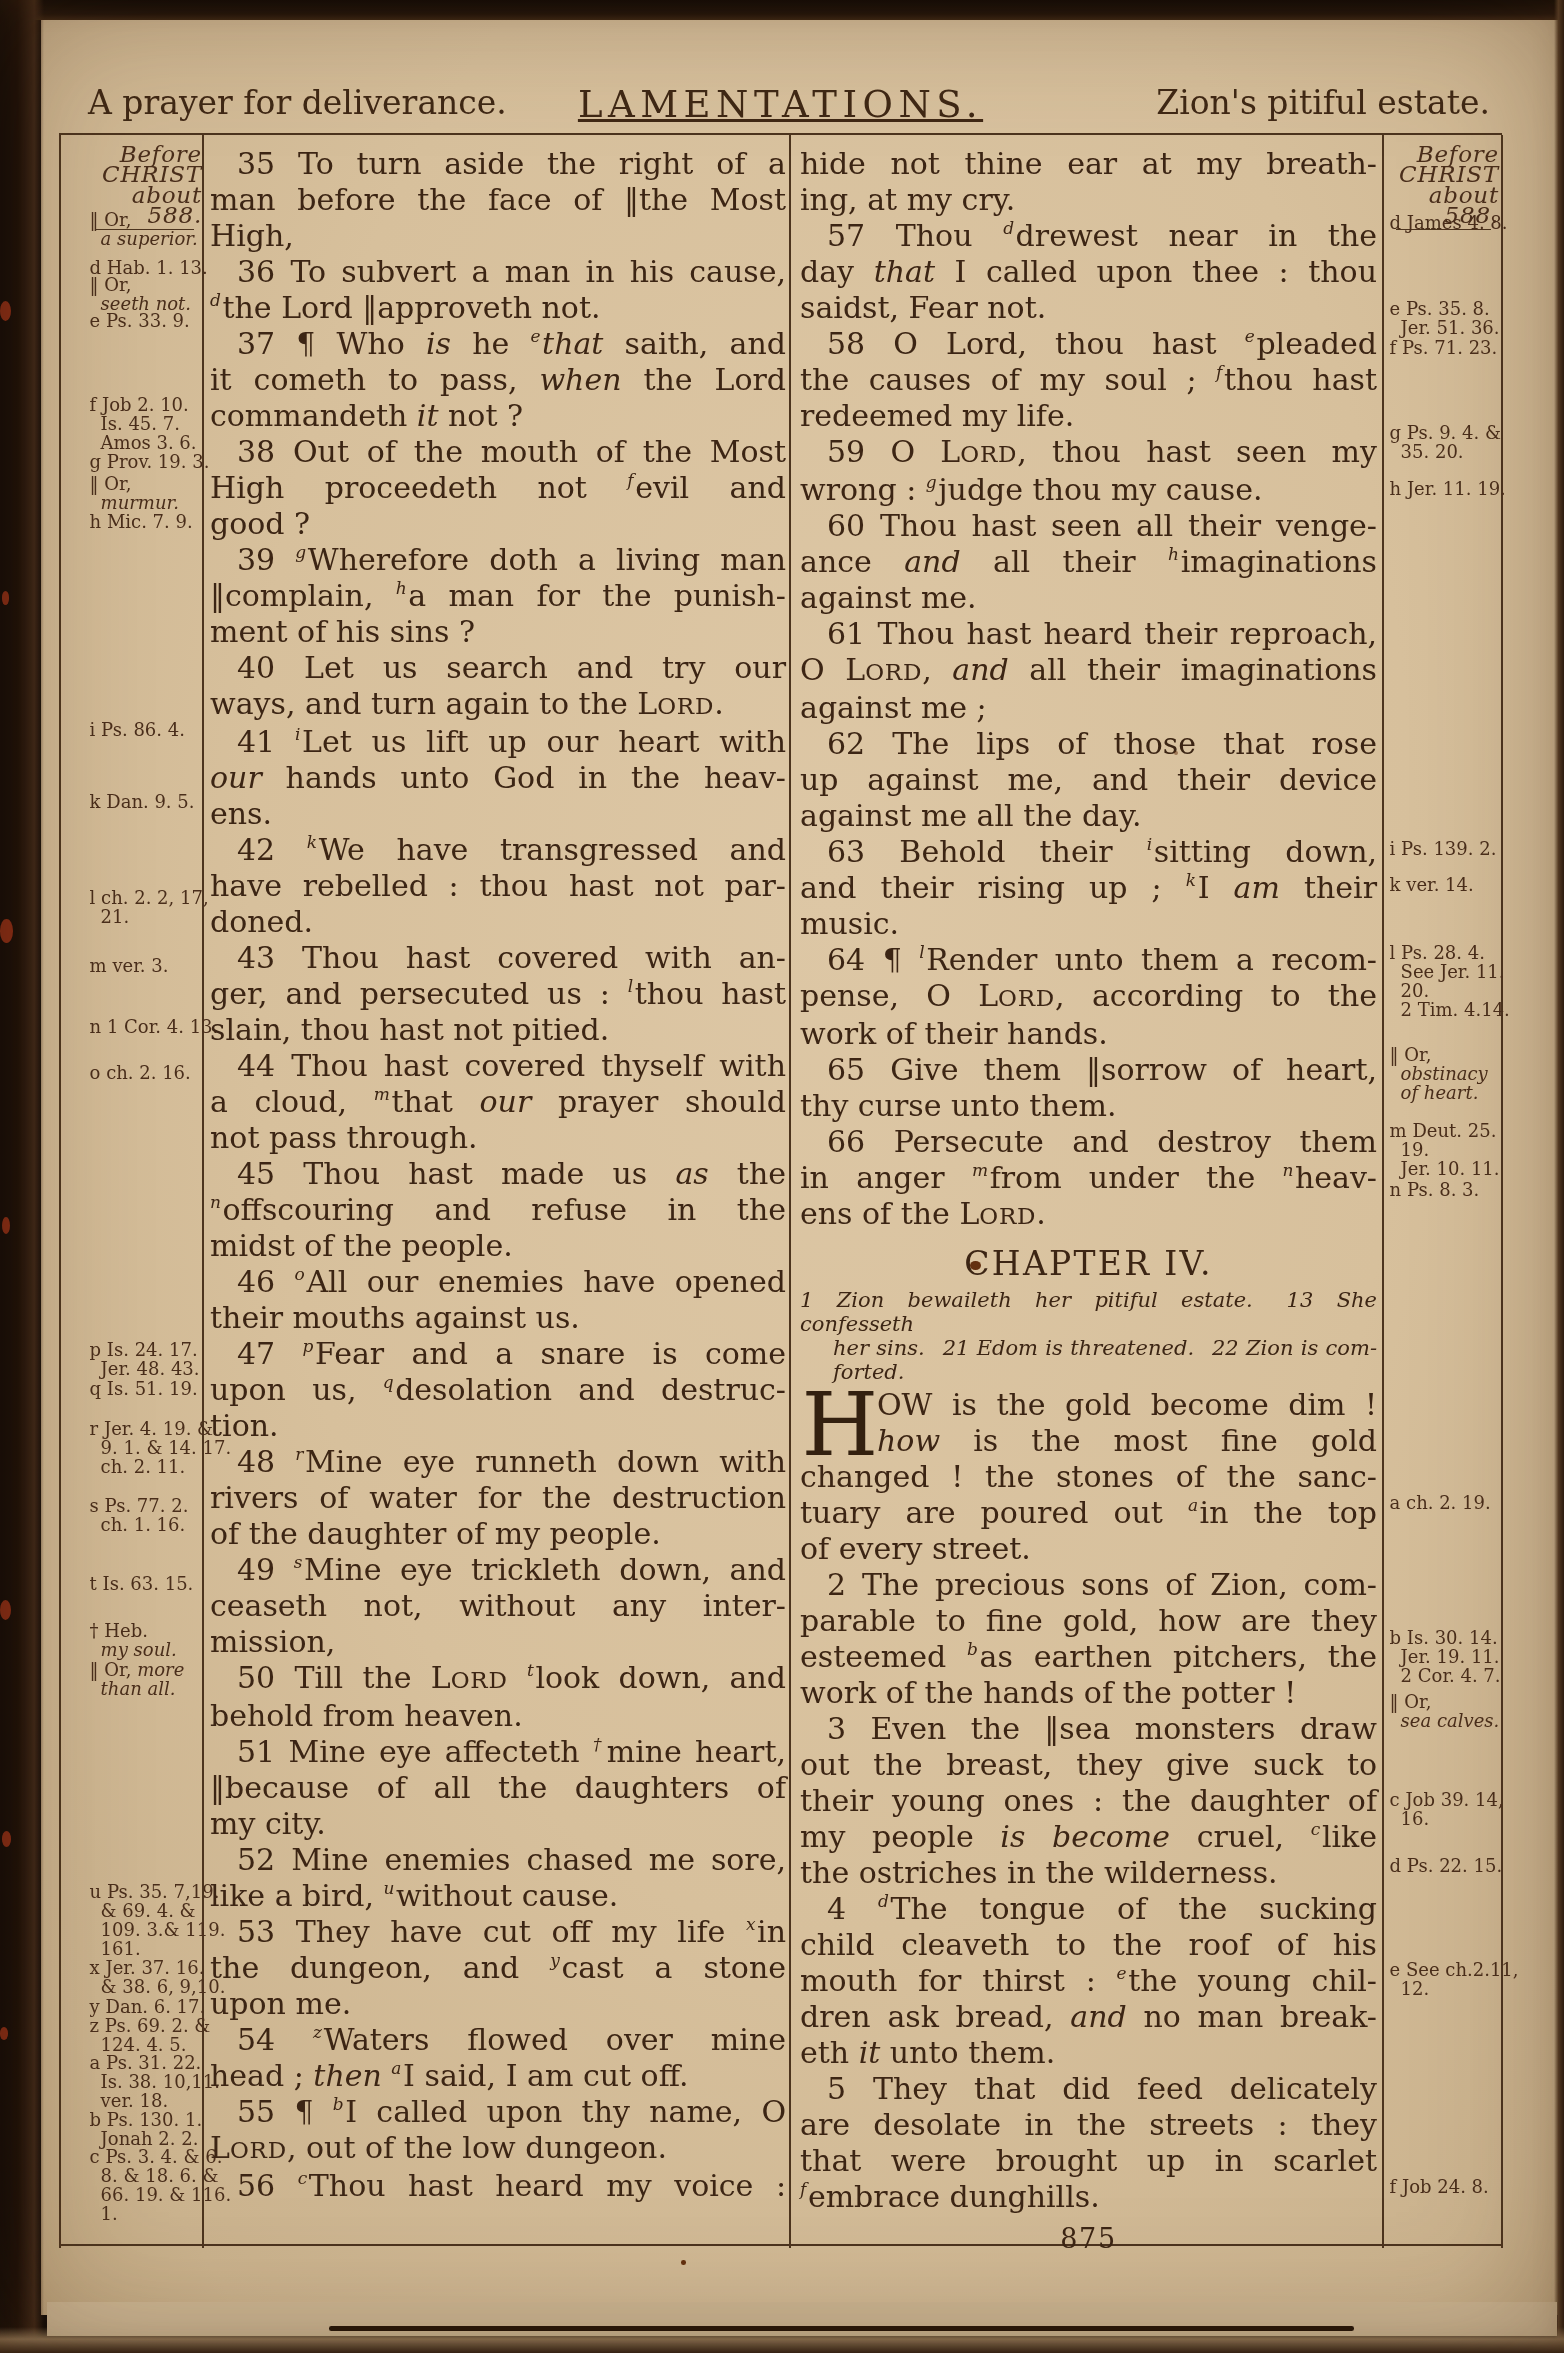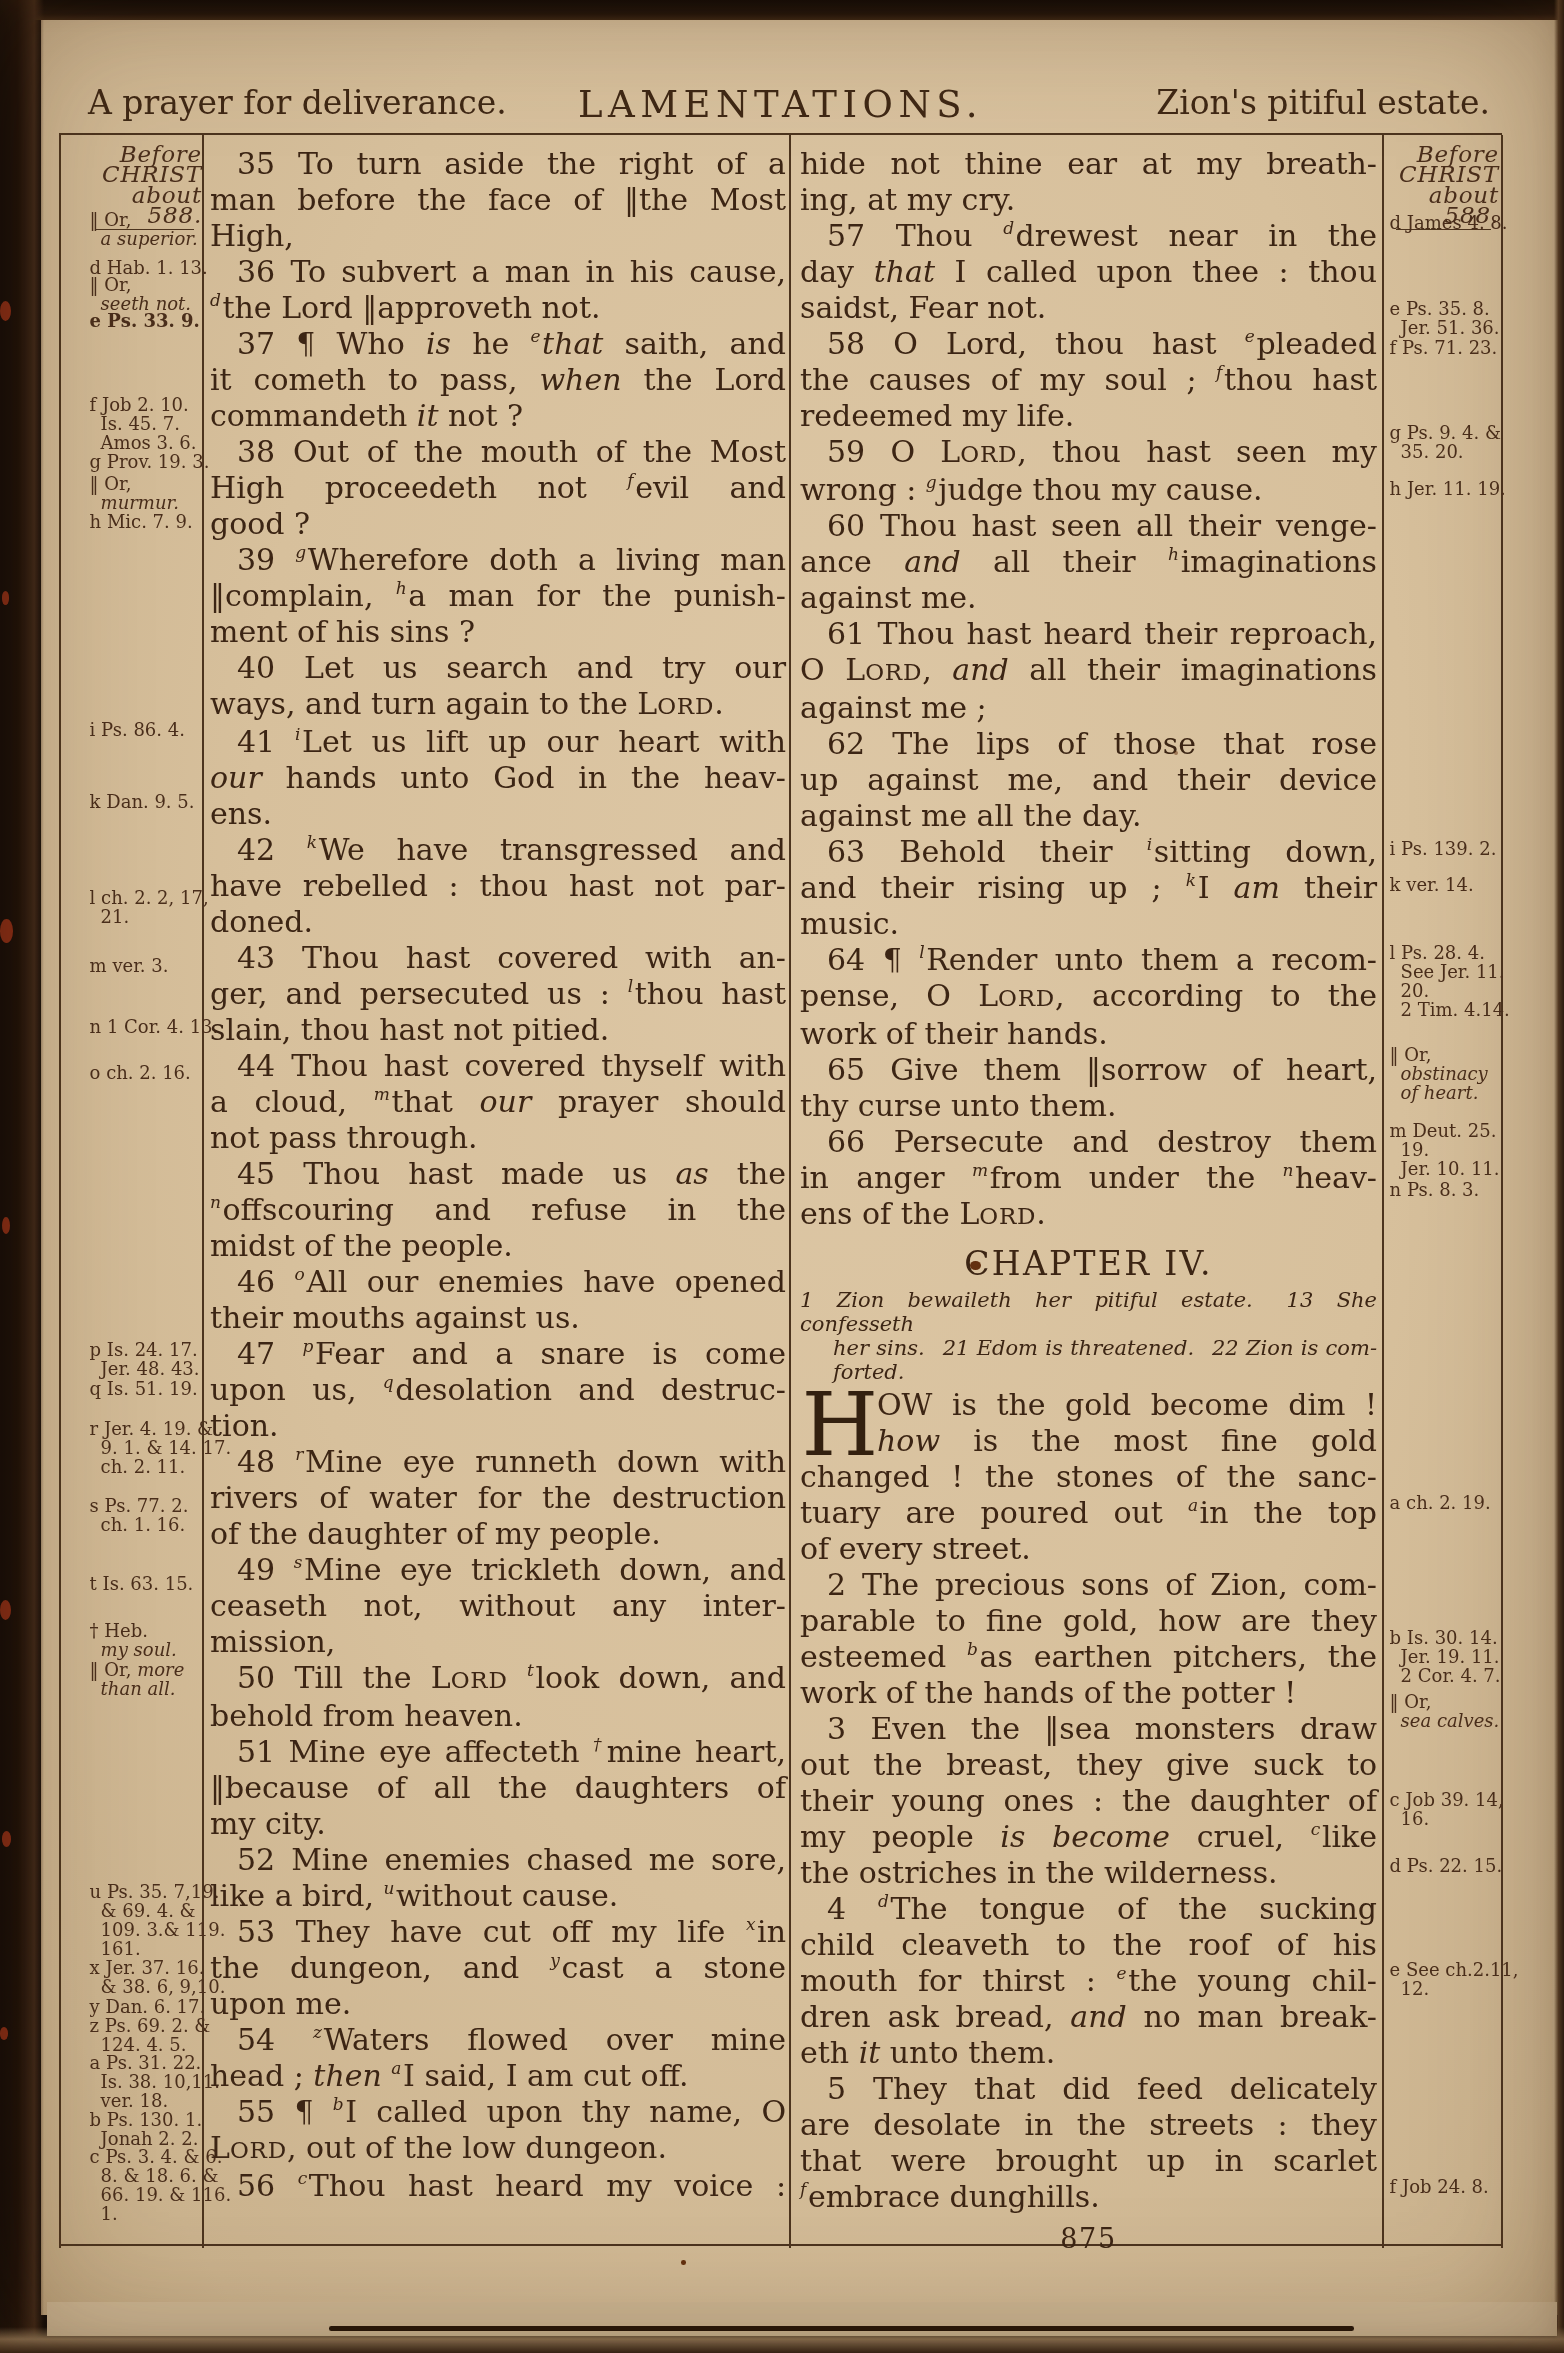--- a/index.html
+++ b/index.html
@@ -20,21 +20,21 @@
   #crease{position:absolute;left:329px;top:2326px;width:1025px;height:4.7px;background:#241509;border-radius:2.3px;}
   .speck{position:absolute;background:#87291442;border-radius:50%;}
   .speck.red{background:#8a2a14;}
   .dot{position:absolute;background:#63300f;border-radius:50%;}
   
   .vrule{position:absolute;top:135px;height:2113px;width:1.6px;background:#4c341e;}
   .hrule{position:absolute;left:59px;width:1443px;height:2.3px;background:#4c341e;}
   
   .hd{position:absolute;top:83px;color:#3f2815;}
   .hd.it{font-size:33px;}
-  #hd-center{left:59px;width:1443px;text-align:center;font-size:37px;letter-spacing:5.5px;}
+  #hd-center{left:59px;width:1443px;text-align:center;font-size:37px;letter-spacing:5.5px;text-decoration:underline;}
   
   .tcol{position:absolute;top:146px;color:#3c2514;font-size:30px;line-height:36px;}
   #lcol{left:210px;width:576px;}
   #rcol{left:800px;width:577px;}
   .tline{text-align:justify;text-align-last:justify;}
   .tline.tend{text-align-last:auto;}
   .tline.vstart{text-indent:27px;}
   .rf{font-size:17px;font-style:italic;line-height:0;vertical-align:11.7px;margin-right:1.6px;}
   .sc{font-size:23px;letter-spacing:0.8px;}
   
@@ -85,21 +85,21 @@
         <div>‖ Or,</div>
         <div><i>a superior.</i></div>
       </div>
       <div class="mnote" style="top: 114px;">
         <div>d Hab. 1. 13.</div>
       </div>
       <div class="mnote" style="top: 131px;">
         <div>‖ Or,</div>
         <div><i>seeth not.</i></div>
       </div>
-      <div class="mnote" style="top: 167px; font-weight: bold;">
+      <div class="mnote" style="top: 167px;">
         <div>e Ps. 33. 9.</div>
       </div>
       <div class="mnote" style="top: 251px;">
         <div>f Job 2. 10.</div>
         <div>Is. 45. 7.</div>
         <div>Amos 3. 6.</div>
       </div>
       <div class="mnote" style="top: 308px;">
         <div>g Prov. 19. 3.</div>
       </div>

